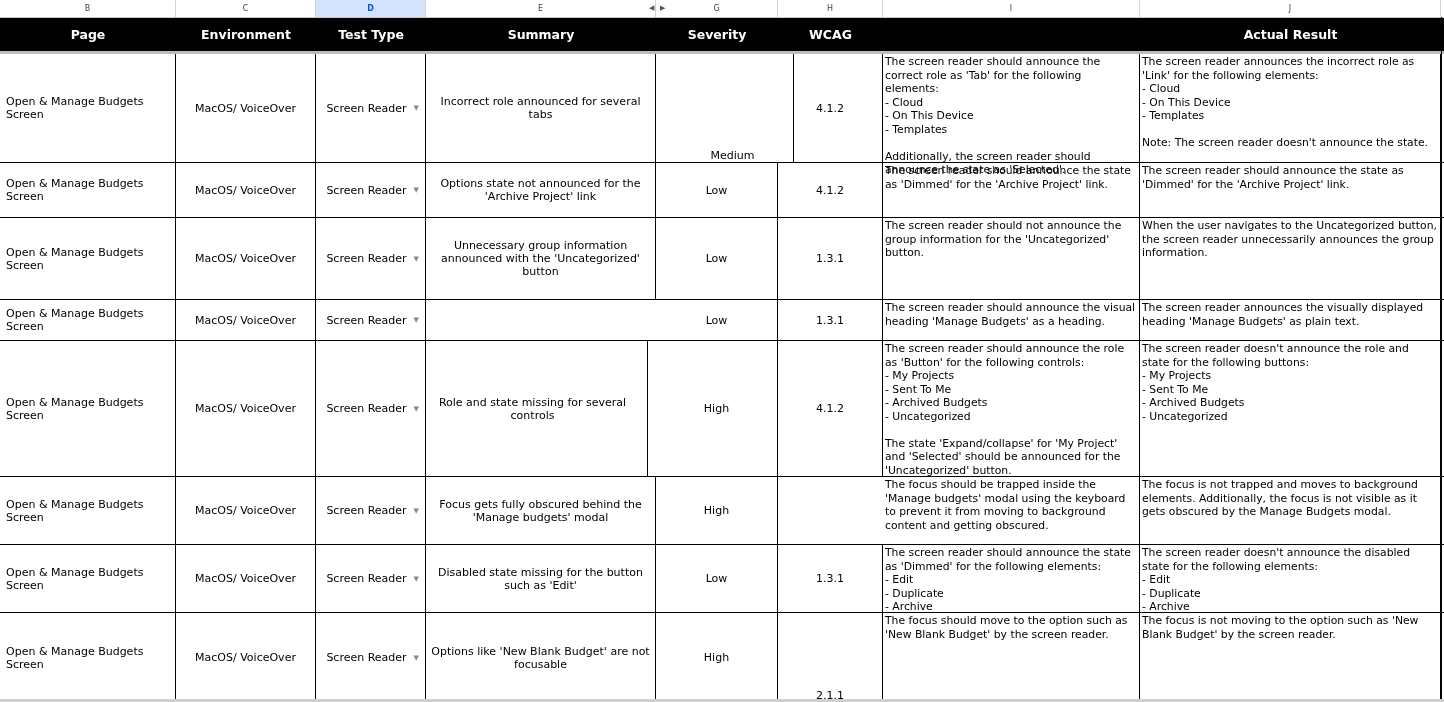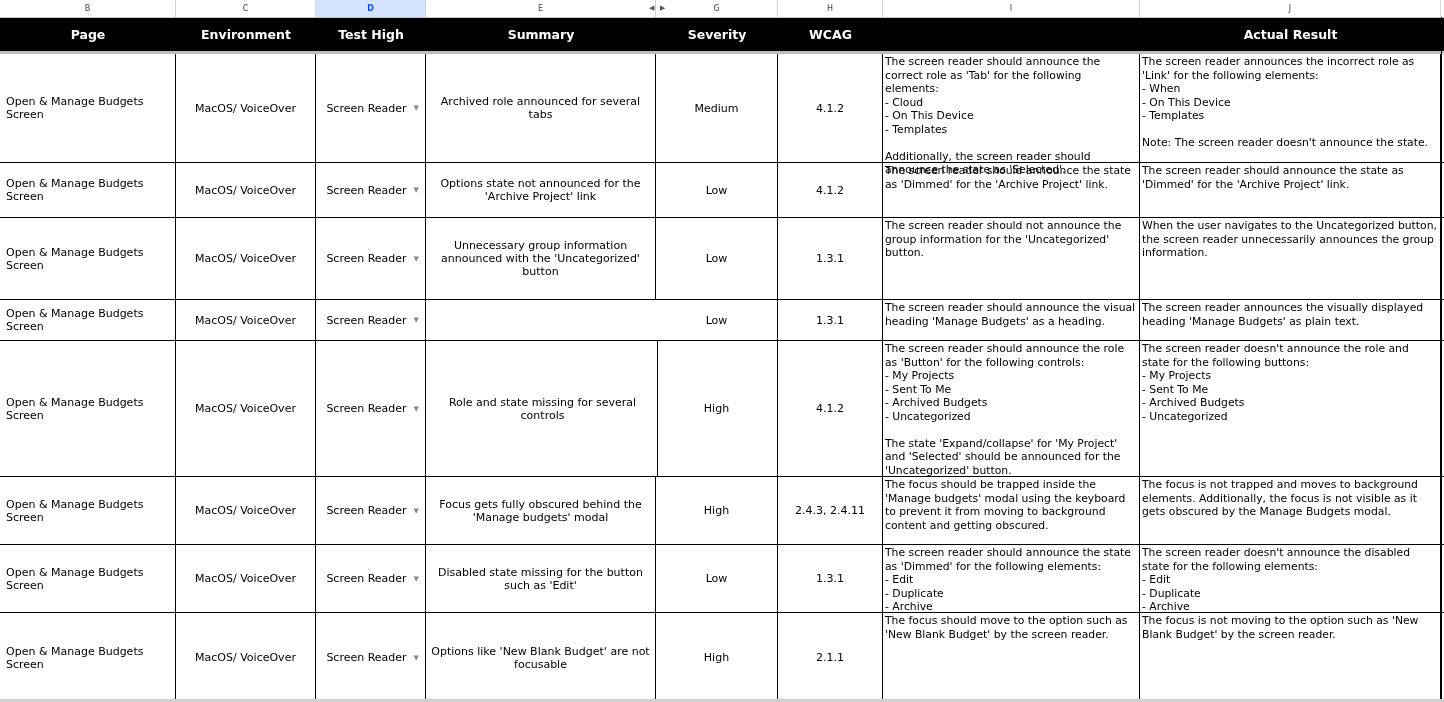--- a/index.html
+++ b/index.html
@@ -39,57 +39,57 @@
   <div class="c" style="left:778px;width:105px;">H</div>
   <div class="c" style="left:883px;width:257px;">I</div>
   <div class="c" style="left:1140px;width:301px;">J</div>
   <span class="hidden-marker" style="left:649px;">◀</span>
   <span class="hidden-marker" style="left:660px;">▶</span>
 </div>
 
 <div class="hdrrow">
   <div class="h" style="left:0;width:176px;">Page</div>
   <div class="h" style="left:176px;width:140px;">Environment</div>
-  <div class="h" style="left:316px;width:110px;">Test High</div>
+  <div class="h" style="left:316px;width:110px;">Test Type</div>
   <div class="h" style="left:426px;width:230px;">Summary</div>
   <div class="h" style="left:656px;width:122px;">Severity</div>
   <div class="h" style="left:778px;width:105px;">WCAG Guideline</div>
   <div class="h" style="left:1140px;width:301px;">Actual Result</div>
 </div>
 <div class="sep"></div>
 
 <div class="grid" id="grid">
     <div class="row" style="top: 0px; height: 109px;">
       <div class="cell left-mid" style="left: 0px; width: 176px;">
         <span>Open &amp; Manage Budgets Screen</span>
       </div>
       <div class="cell mid" style="left: 176px; width: 140px;">
         <span>MacOS/ VoiceOver</span>
       </div>
       <div class="cell mid" style="left: 316px; width: 110px;">
         <span style="margin-right: 8px;">Screen Reader</span>
         <span class="dd">▼</span>
       </div>
       <div class="cell mid" style="left: 426px; width: 230px;">
-        <span>Archived role announced for several tabs</span>
-      </div>
-      <div class="cell mid" style="left: 656px; width: 122px;">
+        <span>Incorrect role announced for several tabs</span>
+      </div>
+      <div class="cell mid" style="left: 672px; width: 122px; align-items: flex-end;">
         <span>Medium</span>
       </div>
       <div class="cell mid" style="left: 778px; width: 105px;">
         <span>4.1.2</span>
       </div>
       <div class="cell top" style="left: 883px; width: 257px;">The screen reader should announce the correct role as 'Tab' for the following elements:
 - Cloud
 - On This Device
 - Templates
 
 Additionally, the screen reader should announce the state as 'Selected'.</div>
       <div class="cell top" style="left: 1140px; width: 301px;">The screen reader announces the incorrect role as 'Link' for the following elements:
-- When
+- Cloud
 - On This Device
 - Templates
 
 Note: The screen reader doesn't announce the state.</div>
     </div>
     <div class="row" style="top: 109px; height: 55px;">
       <div class="cell left-mid" style="left: 0px; width: 176px;">
         <span>Open &amp; Manage Budgets Screen</span>
       </div>
       <div class="cell mid" style="left: 176px; width: 140px;">
@@ -158,21 +158,21 @@
       <div class="cell left-mid" style="left: 0px; width: 176px;">
         <span>Open &amp; Manage Budgets Screen</span>
       </div>
       <div class="cell mid" style="left: 176px; width: 140px;">
         <span>MacOS/ VoiceOver</span>
       </div>
       <div class="cell mid" style="left: 316px; width: 110px;">
         <span style="margin-right: 8px;">Screen Reader</span>
         <span class="dd">▼</span>
       </div>
-      <div class="cell mid" style="left: 428px; width: 230px;">
+      <div class="cell mid" style="left: 418px; width: 230px;">
         <span>Role and state missing for several controls</span>
       </div>
       <div class="cell mid" style="left: 656px; width: 122px;">
         <span>High</span>
       </div>
       <div class="cell mid" style="left: 778px; width: 105px;">
         <span>4.1.2</span>
       </div>
       <div class="cell top" style="left: 883px; width: 257px;">The screen reader should announce the role as 'Button' for the following controls:
 - My Projects
@@ -196,23 +196,20 @@
       </div>
       <div class="cell mid" style="left: 316px; width: 110px;">
         <span style="margin-right: 8px;">Screen Reader</span>
         <span class="dd">▼</span>
       </div>
       <div class="cell mid" style="left: 426px; width: 230px;">
         <span>Focus gets fully obscured behind the 'Manage budgets' modal</span>
       </div>
       <div class="cell mid" style="left: 656px; width: 122px;">
         <span>High</span>
-      </div>
-      <div class="cell mid" style="left: 778px; width: 105px;">
-        <span>2.4.3, 2.4.11</span>
       </div>
       <div class="cell top" style="left: 883px; width: 257px;">The focus should be trapped inside the 'Manage budgets' modal using the keyboard to prevent it from moving to background content and getting obscured.</div>
       <div class="cell top" style="left: 1140px; width: 301px;">The focus is not trapped and moves to background elements. Additionally, the focus is not visible as it gets obscured by the Manage Budgets modal.</div>
     </div>
     <div class="row" style="top: 491px; height: 68px;">
       <div class="cell left-mid" style="left: 0px; width: 176px;">
         <span>Open &amp; Manage Budgets Screen</span>
       </div>
       <div class="cell mid" style="left: 176px; width: 140px;">
         <span>MacOS/ VoiceOver</span>
@@ -249,21 +246,21 @@
       <div class="cell mid" style="left: 316px; width: 110px;">
         <span style="margin-right: 8px;">Screen Reader</span>
         <span class="dd">▼</span>
       </div>
       <div class="cell mid" style="left: 426px; width: 230px;">
         <span>Options like 'New Blank Budget' are not focusable</span>
       </div>
       <div class="cell mid" style="left: 656px; width: 122px;">
         <span>High</span>
       </div>
-      <div class="cell mid" style="left: 778px; width: 105px;">
+      <div class="cell mid" style="left: 778px; width: 105px; align-items: flex-end;">
         <span>2.1.1</span>
       </div>
       <div class="cell top" style="left: 883px; width: 257px;">The focus should move to the option such as 'New Blank Budget' by the screen reader.</div>
       <div class="cell top" style="left: 1140px; width: 301px;">The focus is not moving to the option such as 'New Blank Budget' by the screen reader.</div>
     </div>
   </div>
 <div class="edge"></div>
 <div class="bottom-line"></div>
 
 </body></html>

